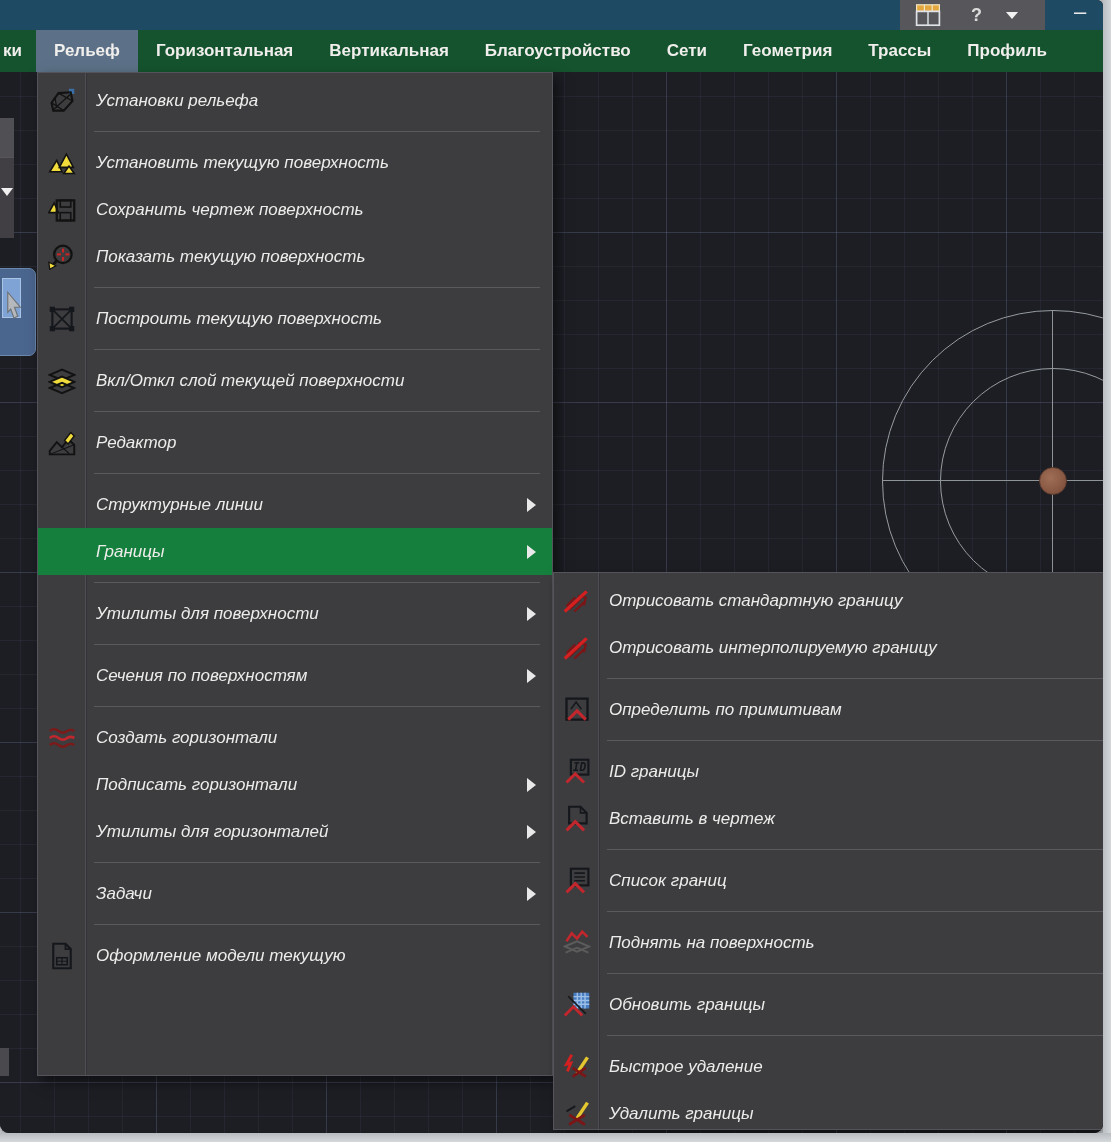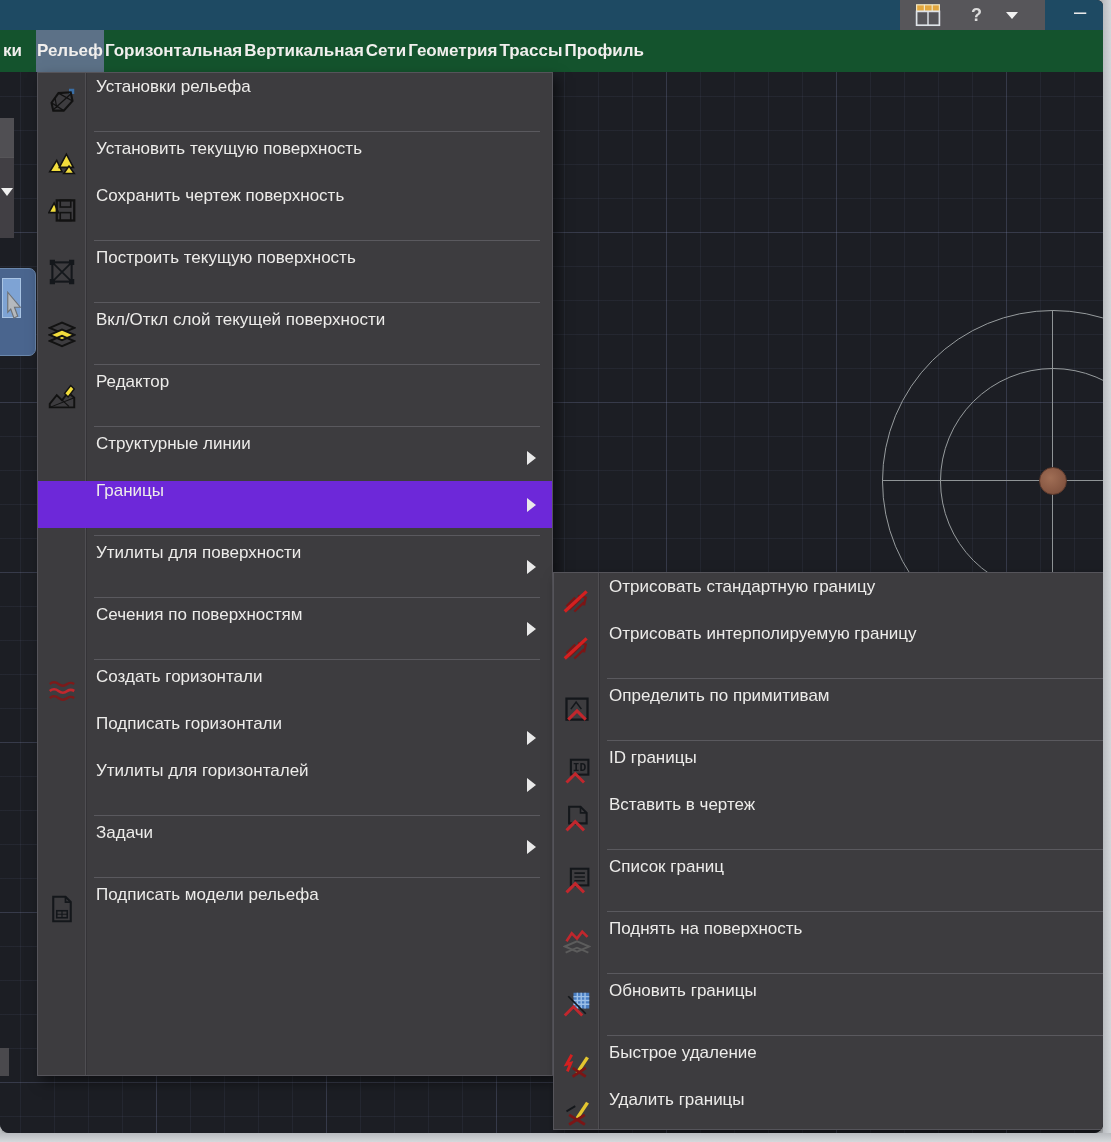--- a/index.html
+++ b/index.html
@@ -20,21 +20,21 @@
   .tb-graybox{position:absolute;left:900px;top:0;width:145px;height:30px;background:#57565a;display:flex;align-items:center;}
   .tb-layout-icon{width:30px;height:24px;margin-left:13px;}
   .tb-help{color:#dcdcdc;font-size:18px;font-weight:bold;margin-left:28px;cursor:default;}
   .tb-drop{width:0;height:0;border-left:6px solid transparent;border-right:6px solid transparent;border-top:7px solid #f2f2f2;margin-left:24px;}
   .tb-min{position:absolute;right:6px;top:0;width:34px;height:28px;color:#e9e9e9;font-size:22px;line-height:24px;text-align:center;}
   
   .menubar{
     position:absolute;left:0;top:30px;width:100%;height:42px;background:#14532d;
     display:flex;align-items:stretch;color:#f1efed;font-size:17px;font-weight:600;
   }
-  .mb-item{display:flex;align-items:center;padding:0 1px;white-space:nowrap;cursor:default;}
+  .mb-item{display:flex;align-items:center;padding:0 18px;white-space:nowrap;cursor:default;}
   .mb-item.cut{padding:0 14px 0 3px;}
   .mb-item.active{background:#5c7187;}
   
   #canvas{
     position:absolute;left:0;top:72px;width:1103px;height:1061px;
     background-color:#1c1e24;
     background-image:
       linear-gradient(rgba(125,135,175,.20) 1px,transparent 1px),
       linear-gradient(90deg,rgba(125,135,175,.20) 1px,transparent 1px),
       linear-gradient(rgba(125,135,175,.09) 1px,transparent 1px),
@@ -66,24 +66,24 @@
     position:absolute;background:#3d3c3f;border:1px solid #55545a;
     box-shadow:5px 6px 12px rgba(0,0,0,.5);box-sizing:border-box;
     padding-top:4px;overflow:hidden;
   }
   #relief-menu{left:37px;top:72px;width:516px;height:1004px;}
   #boundaries-submenu{left:553px;top:572px;width:608px;height:558px;}
   .icon-col-line{position:absolute;top:0;bottom:0;width:1px;background:#4f4e52;border-right:1px solid #343337;}
   #relief-menu .icon-col-line{left:47px;}
   #boundaries-submenu .icon-col-line{left:44px;}
   .menu-item{
-    position:relative;height:47px;display:flex;
-    color:#edecea;font-size:17px;cursor:default;
-  }
-  .menu-item.hilite{background:#6d28d9;}
+    position:relative;height:47px;display:flex;align-items:center;
+    color:#edecea;font-size:17px;cursor:default;font-style:italic;
+  }
+  .menu-item.hilite{background:#15803d;}
   .mi-icon{width:48px;min-width:48px;display:flex;justify-content:center;align-items:center;}
   #boundaries-submenu .mi-icon{width:45px;min-width:45px;}
   .mi-icon svg{width:28px;height:28px;}
   .mi-label{padding-left:10px;white-space:nowrap;}
   .mi-arrow{
     position:absolute;right:16px;top:50%;margin-top:-7px;width:0;height:0;
     border-top:7px solid transparent;border-bottom:7px solid transparent;border-left:9px solid #e9e9e9;
   }
   .menu-sep{height:1px;background:#5a595e;margin:7px 12px 7px 56px;}
   #boundaries-submenu .menu-sep{margin-left:53px;}
@@ -127,20 +127,21 @@
       <span class="tb-drop"></span>
     </div>
     <div class="tb-min">–</div>
   </div>
 
   <div class="menubar" id="menubar">
       <span class="mb-item cut">ки</span>
       <span class="mb-item active">Рельеф</span>
       <span class="mb-item">Горизонтальная</span>
       <span class="mb-item">Вертикальная</span>
+      <span class="mb-item">Благоустройство</span>
       <span class="mb-item">Сети</span>
       <span class="mb-item">Геометрия</span>
       <span class="mb-item">Трассы</span>
       <span class="mb-item">Профиль</span>
     </div>
 
   <div class="menu-panel" id="relief-menu">
     <div class="icon-col-line"></div>
     <div>
         <div class="menu-item">
@@ -167,20 +168,36 @@
         <div class="menu-item">
           <span class="mi-icon">
             <svg viewBox="0 0 16 16">
               <path d="M0.5 9.5 L3.5 4 L6 9.5 Z" fill="#f1dc3c" stroke="#121212" stroke-width="0.9"></path>
               <rect x="5" y="2.5" width="10" height="11.5" fill="none" stroke="#121212" stroke-width="1.3"></rect>
               <rect x="7" y="2.5" width="6" height="3.8" fill="none" stroke="#121212" stroke-width="0.9"></rect>
               <rect x="7" y="9.5" width="6" height="4.5" fill="none" stroke="#121212" stroke-width="0.9"></rect>
             </svg>
           </span>
           <span class="mi-label">Сохранить чертеж поверхность</span>
+        </div>
+        <div class="menu-item">
+          <span class="mi-icon">
+            <svg viewBox="0 0 16 16">
+              <circle cx="8.5" cy="6.5" r="5" fill="none" stroke="#121212" stroke-width="1.3"></circle>
+              <g fill="#cc2222">
+                <rect x="8" y="3.2" width="1.2" height="2.2"></rect>
+                <rect x="8" y="8" width="1.2" height="2.2"></rect>
+                <rect x="5.2" y="5.9" width="2.2" height="1.2"></rect>
+                <rect x="10" y="5.9" width="2.2" height="1.2"></rect>
+              </g>
+              <path d="M5 10 L2 13.5" stroke="#121212" stroke-width="1.6"></path>
+              <path d="M0.5 11 L4.5 13 L1 15 Z" fill="#f1dc3c" stroke="#121212" stroke-width="0.7"></path>
+            </svg>
+          </span>
+          <span class="mi-label">Показать текущую поверхность</span>
         </div>
         <div class="menu-sep"></div>
         <div class="menu-item">
           <span class="mi-icon">
             <svg viewBox="0 0 16 16">
               <rect x="2.5" y="2.5" width="11" height="11" fill="none" stroke="#14171b" stroke-width="1.2"></rect>
               <path d="M2.5 2.5 L13.5 13.5 M13.5 2.5 L2.5 13.5" stroke="#14171b" stroke-width="1"></path>
               <g fill="#14171b">
                 <rect x="1" y="1" width="3" height="3"></rect>
                 <rect x="12" y="1" width="3" height="3"></rect>
@@ -266,21 +283,21 @@
         <div class="menu-sep"></div>
         <div class="menu-item">
           <span class="mi-icon">
             <svg viewBox="0 0 16 16">
               <path d="M3 1 L10 1 L13 4 L13 15 L3 15 Z" fill="none" stroke="#14171b" stroke-width="1.2"></path>
               <path d="M10 1 L10 4 L13 4" fill="none" stroke="#14171b" stroke-width="1"></path>
               <rect x="5" y="9" width="6" height="4" fill="none" stroke="#14171b" stroke-width="0.9"></rect>
               <path d="M5 11 h6 M8 9 v4" stroke="#14171b" stroke-width="0.7"></path>
             </svg>
           </span>
-          <span class="mi-label">Подписать модели рельефа</span>
+          <span class="mi-label">Оформление модели текущую</span>
         </div>
       </div>
   </div>
 
   <div class="menu-panel" id="boundaries-submenu">
     <div class="icon-col-line"></div>
     <div>
         <div class="menu-item">
           <span class="mi-icon">
             <svg viewBox="0 0 16 16">

